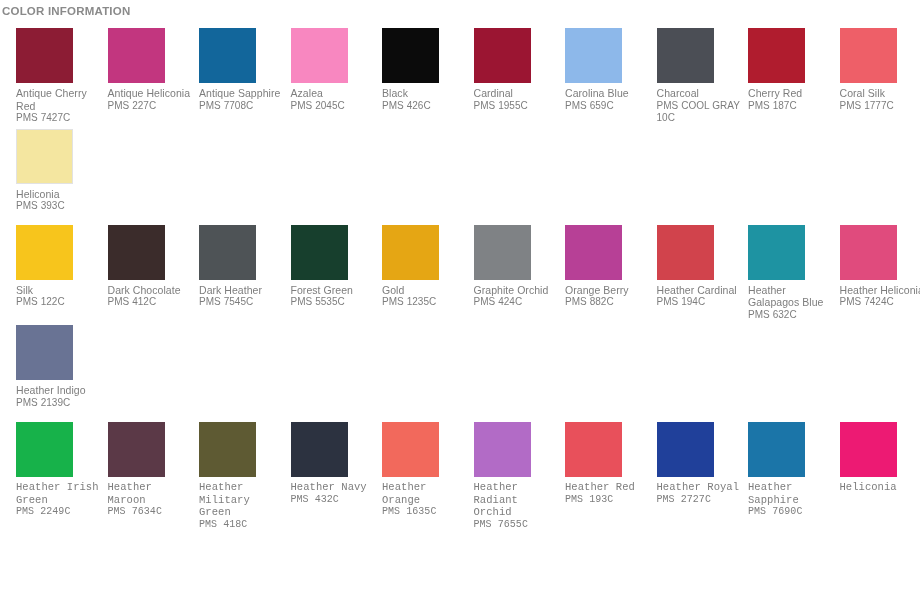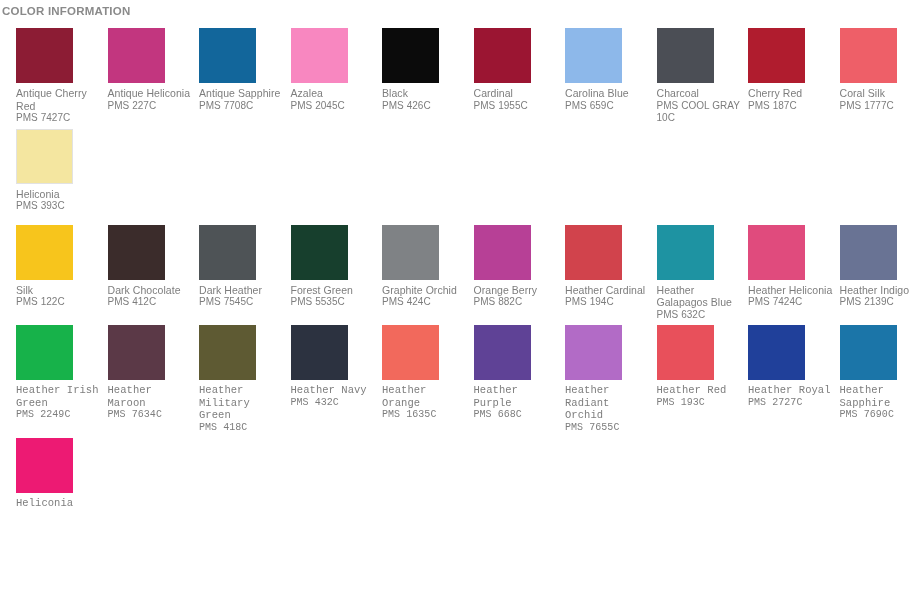--- a/index.html
+++ b/index.html
@@ -153,20 +153,25 @@
           <div class="swatch-chip" style="background: rgb(78, 83, 86);"></div>
           <div class="swatch-name">Dark Heather</div>
           <div class="swatch-pms">PMS 7545C</div>
         </div>
         <div class="swatch-cell">
           <div class="swatch-chip" style="background: rgb(23, 63, 45);"></div>
           <div class="swatch-name">Forest Green</div>
           <div class="swatch-pms">PMS 5535C</div>
         </div>
         <div class="swatch-cell">
+          <div class="swatch-chip" style="background: rgb(229, 166, 20);"></div>
+          <div class="swatch-name">Gold</div>
+          <div class="swatch-pms">PMS 1235C</div>
+        </div>
+        <div class="swatch-cell">
           <div class="swatch-chip" style="background: rgb(127, 130, 133);"></div>
           <div class="swatch-name">Graphite Orchid</div>
           <div class="swatch-pms">PMS 424C</div>
         </div>
         <div class="swatch-cell">
           <div class="swatch-chip" style="background: rgb(183, 64, 150);"></div>
           <div class="swatch-name">Orange Berry</div>
           <div class="swatch-pms">PMS 882C</div>
         </div>
         <div class="swatch-cell">
@@ -210,25 +215,20 @@
           <div class="swatch-chip" style="background: rgb(44, 50, 64);"></div>
           <div class="swatch-name">Heather Navy</div>
           <div class="swatch-pms">PMS 432C</div>
         </div>
         <div class="swatch-cell">
           <div class="swatch-chip" style="background: rgb(242, 105, 92);"></div>
           <div class="swatch-name">Heather Orange</div>
           <div class="swatch-pms">PMS 1635C</div>
         </div>
         <div class="swatch-cell">
-          <div class="swatch-chip" style="background: rgb(95, 66, 150);"></div>
-          <div class="swatch-name">Heather Purple</div>
-          <div class="swatch-pms">PMS 668C</div>
-        </div>
-        <div class="swatch-cell">
           <div class="swatch-chip" style="background: rgb(178, 107, 198);"></div>
           <div class="swatch-name">Heather Radiant Orchid</div>
           <div class="swatch-pms">PMS 7655C</div>
         </div>
         <div class="swatch-cell">
           <div class="swatch-chip" style="background: rgb(232, 80, 91);"></div>
           <div class="swatch-name">Heather Red</div>
           <div class="swatch-pms">PMS 193C</div>
         </div>
         <div class="swatch-cell">

